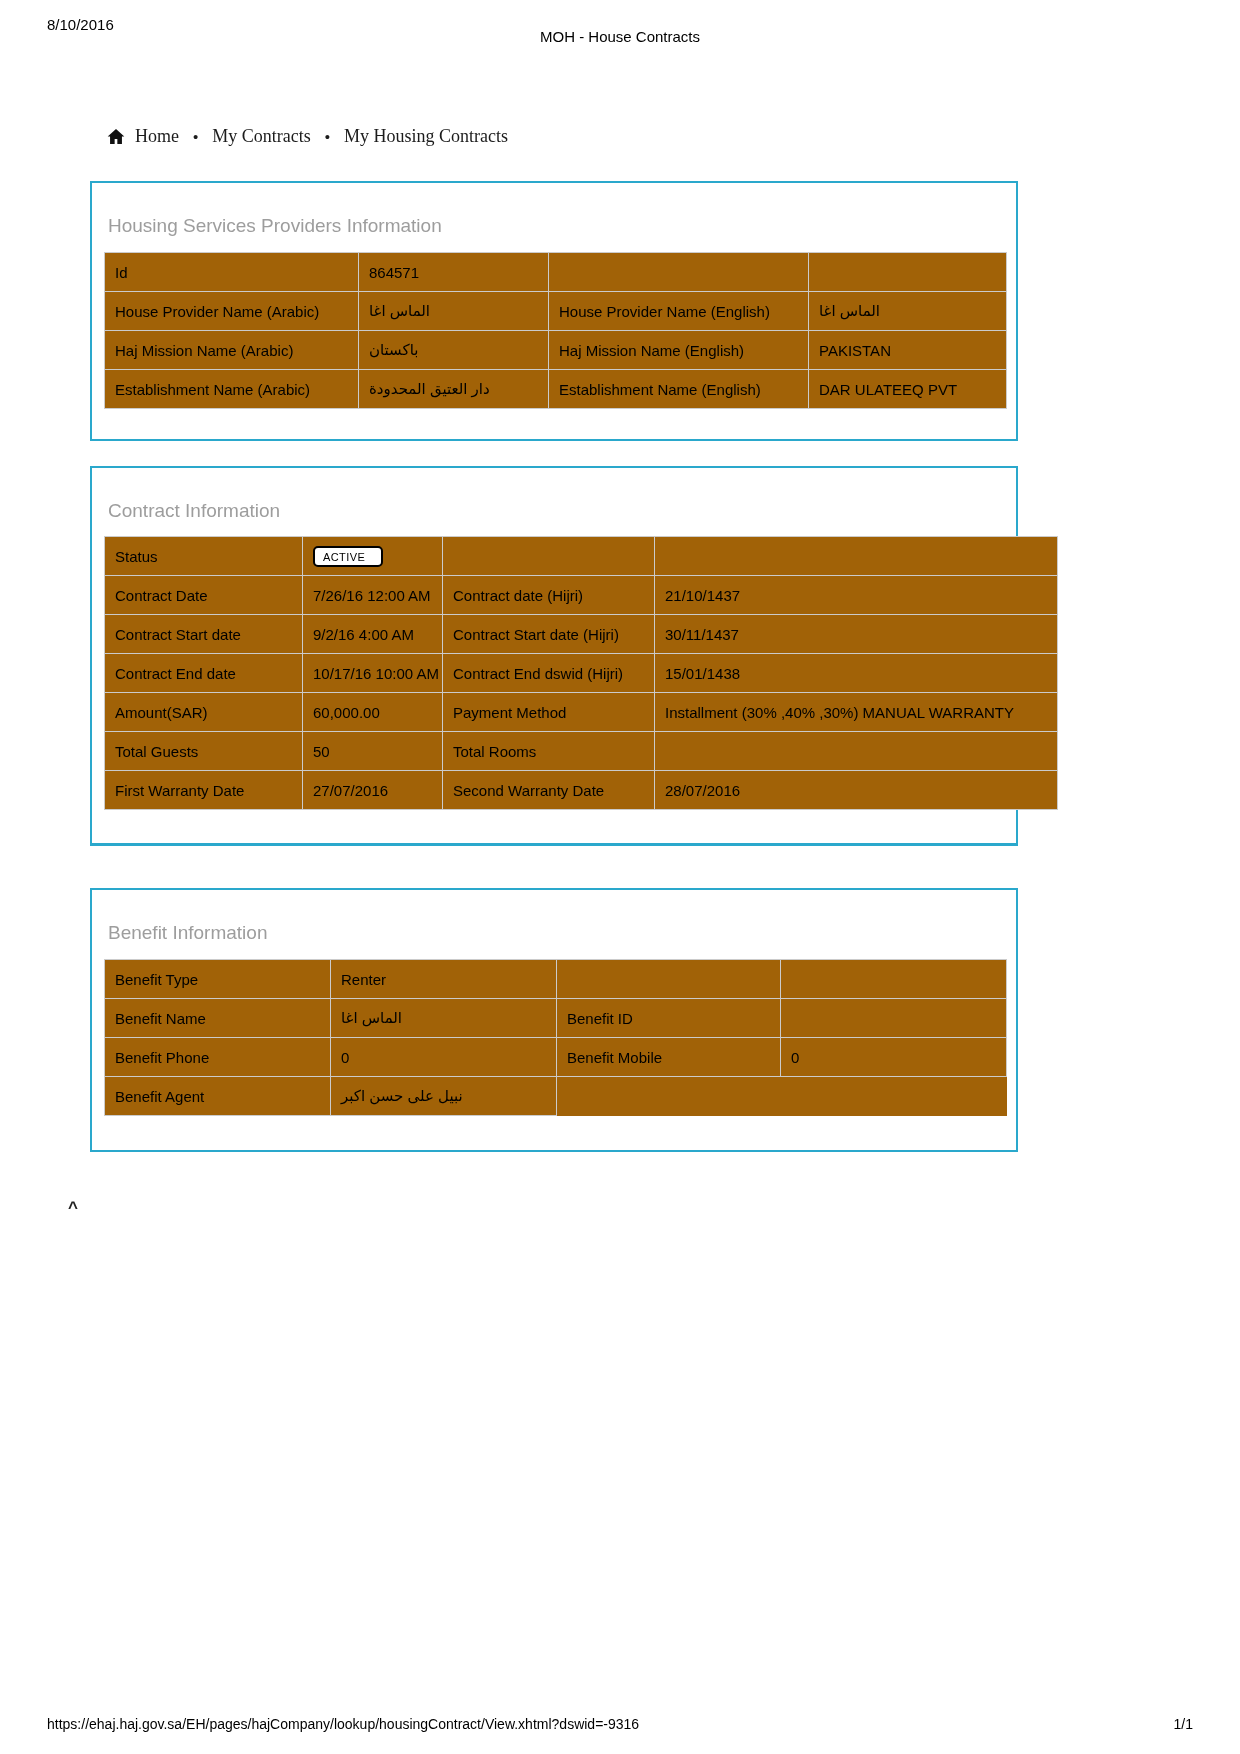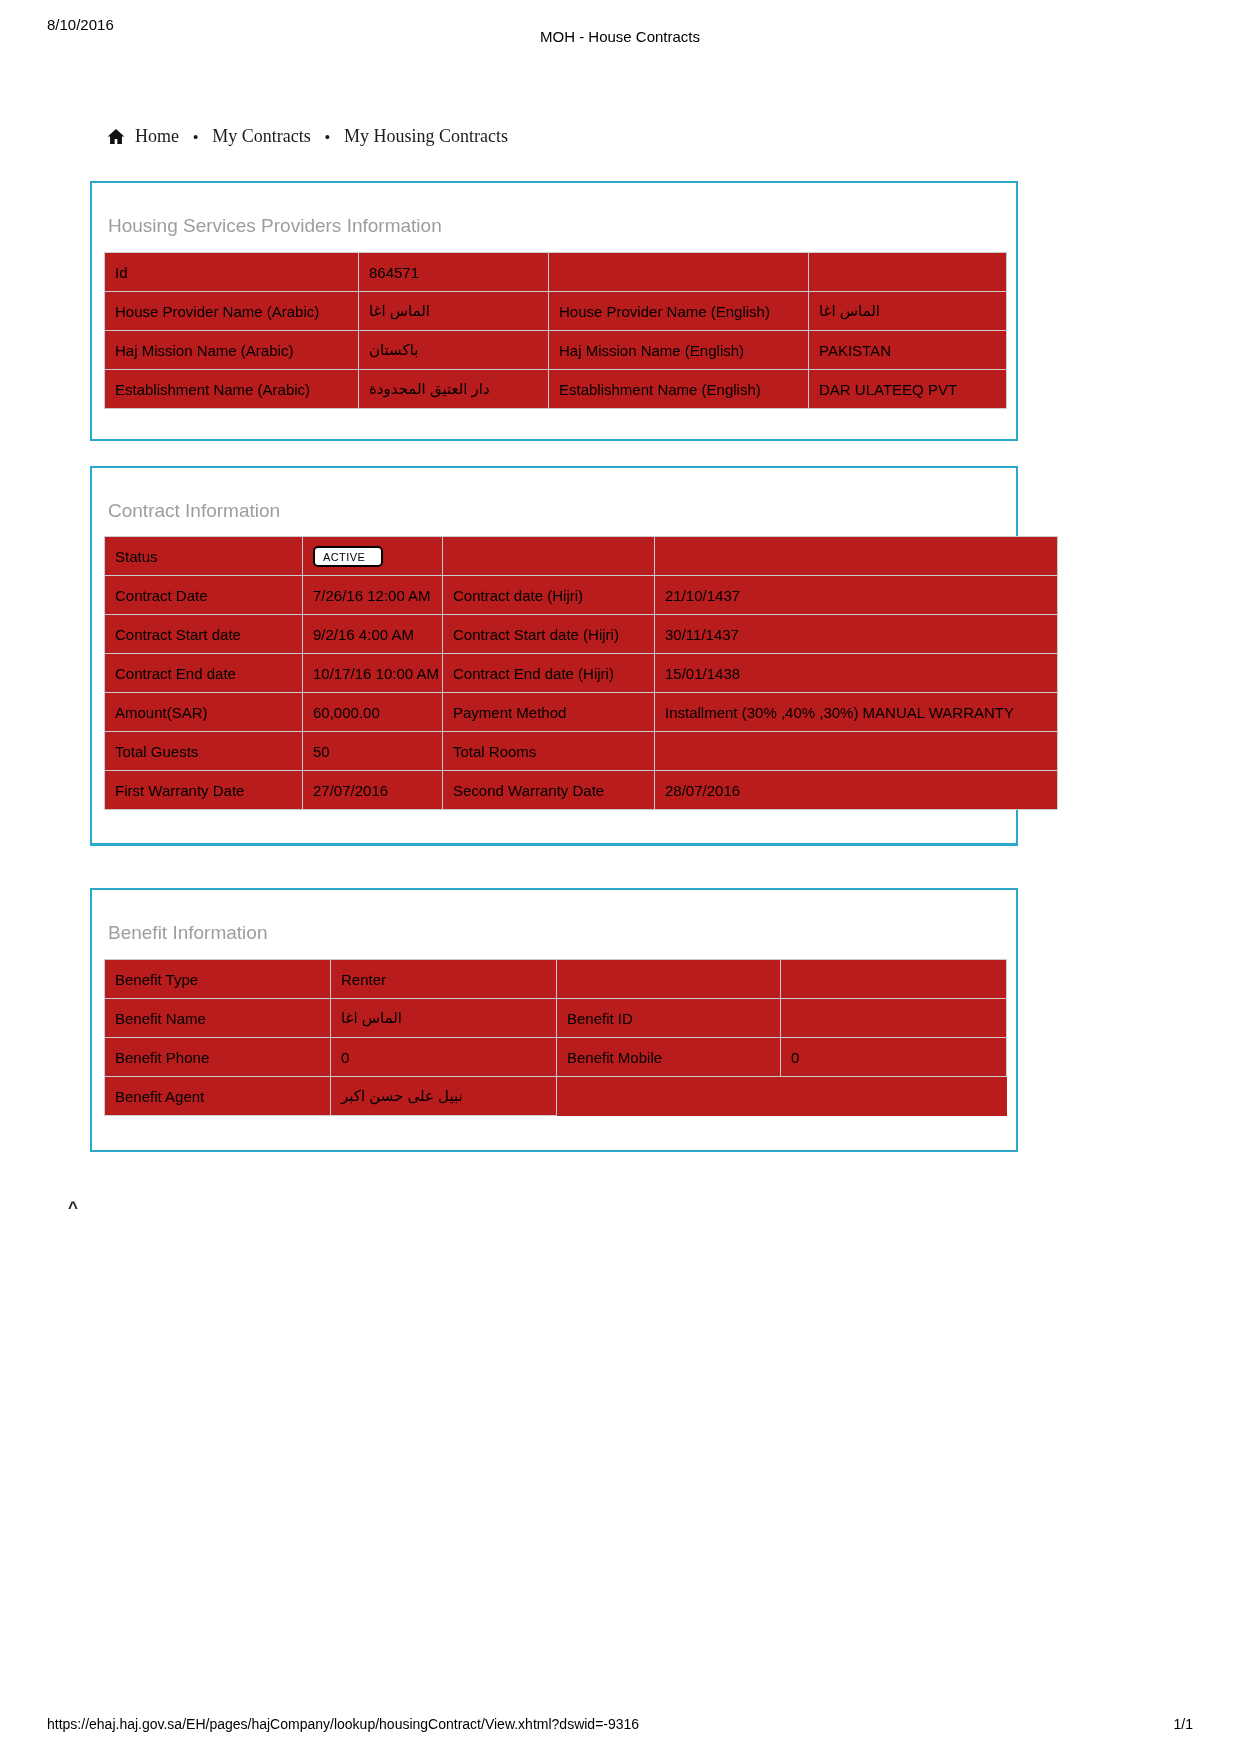--- a/index.html
+++ b/index.html
@@ -20,21 +20,21 @@
   .home-icon{width:20px;height:19px;display:inline-block;}
 
   
   .box{position:absolute;left:90px;width:928px;border:2px solid #2aa8cc;background:#fff;box-sizing:border-box;}
   .box-housing{top:181px;height:260px;}
   .box-contract{top:466px;height:380px;border-bottom-width:3px;}
   .box-benefit{top:888px;height:264px;}
   .section-title{position:absolute;top:16px;left:16px;font-size:19px;color:#9d9d9d;font-weight:400;}
 
   
-  table.info-table{border-collapse:collapse;table-layout:fixed;position:absolute;background:#b91c1c;font-size:15px;}
+  table.info-table{border-collapse:collapse;table-layout:fixed;position:absolute;background:#a16207;font-size:15px;}
   table.info-table td{
     border:1px solid #cbcbcb;height:38px;padding:0 10px;vertical-align:middle;
     overflow:hidden;white-space:nowrap;
   }
   .table-housing{top:252px;left:104px;width:902px;}
   .table-contract{top:536px;left:104px;width:953px;}
   .table-benefit{top:959px;left:104px;width:902px;}
 
   .status-badge{
     display:inline-block;border:2px solid #000;border-radius:5px;
@@ -139,21 +139,21 @@
   </tr>
   <tr>
     <td>Contract Start date</td>
     <td>9/2/16 4:00 AM</td>
     <td>Contract Start date (Hijri)</td>
     <td>30/11/1437</td>
   </tr>
   <tr>
     <td>Contract End date</td>
     <td>10/17/16 10:00 AM</td>
-    <td>Contract End date (Hijri)</td>
+    <td>Contract End dswid (Hijri)</td>
     <td>15/01/1438</td>
   </tr>
   <tr>
     <td>Amount(SAR)</td>
     <td>60,000.00</td>
     <td>Payment Method</td>
     <td>Installment (30% ,40% ,30%) MANUAL WARRANTY</td>
   </tr>
   <tr>
     <td>Total Guests</td>

